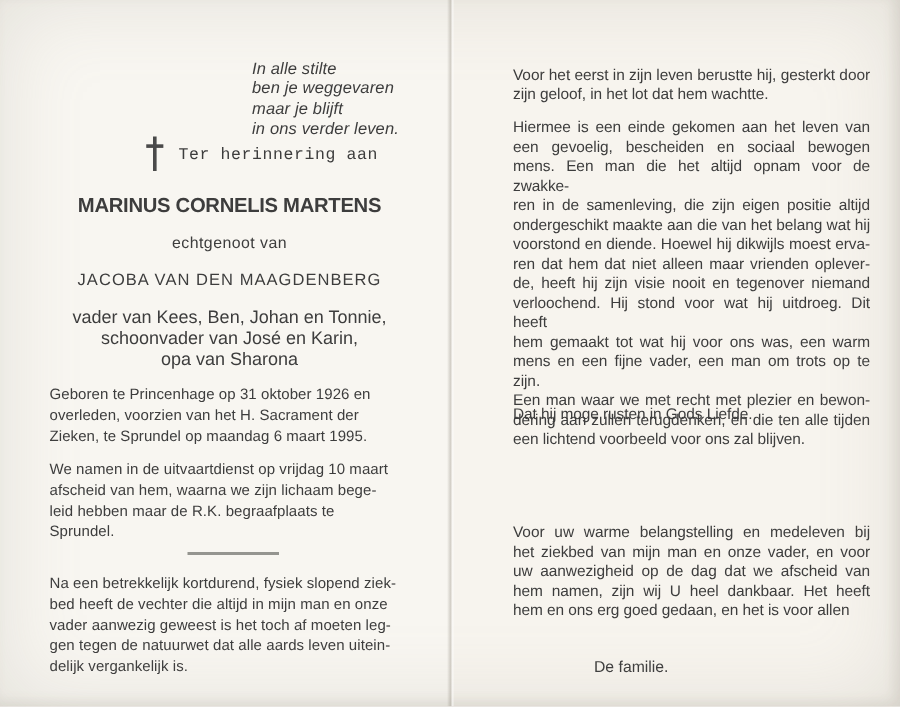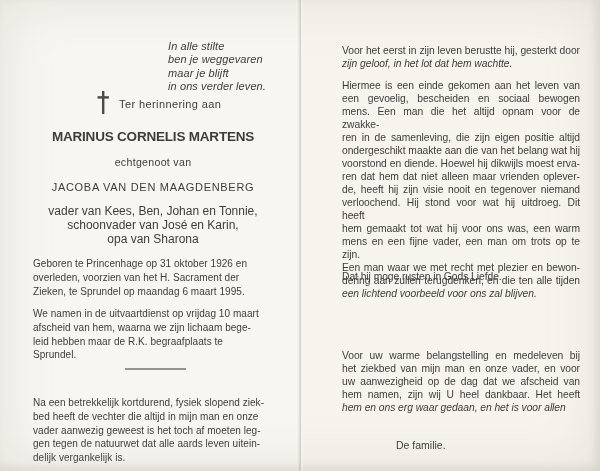--- a/index.html
+++ b/index.html
@@ -18,42 +18,42 @@
   .page.right { left:300px; width:300px; background: var(--page_right, #f7f4ee); }
   .seam {
     position:absolute; left:298px; top:0; width:5px; height:100%; z-index:3;
     background: linear-gradient(90deg, rgba(125,118,105,0) 0%, rgba(125,118,105,0.30) 45%, rgba(255,255,255,0.55) 75%, rgba(125,118,105,0) 100%);
   }
   .page > div, .page > svg { position:absolute; }
 
   
   .poem { left:168px; top:40px; font-style:italic; font-size:11px; line-height:13.3px; letter-spacing:0.1px; }
   .cross { left:96px; top:90px; }
-  .memorial-label { left:119px; top:98px; font-size:11px; letter-spacing:0.4px; }
+  .memorial-label { left:119px; top:98px; font-size:11px; letter-spacing:0.4px;font-family:Liberation Mono, monospace; }
   .center-block { left:6px; width:294px; text-align:center; }
   .deceased-name { top:129px; font-weight:bold; font-size:13.5px; letter-spacing:-0.2px; }
   .spouse-prefix { top:156px; font-size:10.6px; letter-spacing:0.3px; }
   .spouse-name { top:181px; font-size:11px; letter-spacing:0.7px; }
   .family { top:204px; font-size:12px; line-height:14px; }
   .para { font-size:10px; line-height:13.8px; letter-spacing:0.05px; }
   .page.left .para { left:33px; width:257px; }
   .birth { top:257px; }
   .funeral { top:307px; }
   .divider { left:125px; top:368px; width:61px; height:2px; background: var(--divider, #959590); }
-  .illness { top:396px; }
+  .illness { top:383px; }
 
   
   .page.right .para { left:42px; width:238px; font-size:10.3px; line-height:13px; letter-spacing:-0.05px; }
   .p1 { top:44px; }
   .p2 { top:79px; }
   .p3 { top:270px; }
   .p4 { top:349px; line-height:13.3px; }
   .signature { left:96px; top:439px; font-size:10.5px; }
   .justified .tline { text-align: justify; text-align-last: justify; }
-  .justified .tline:last-child { text-align: right; text-align-last: left; font-style: italic; }
+  .justified .tline:last-child { text-align: right; text-align-last: left; }
 </style>
 </head>
 <body>
 
 <div class="scan">
 
   <section class="page left">
     <div class="poem justifiedless">
         <div class="tline">In alle stilte</div>
         <div class="tline">ben je weggevaren</div>
@@ -119,19 +119,19 @@
         <div class="tline">Een man waar we met recht met plezier en bewon-</div>
         <div class="tline">dering aan zullen terugdenken, en die ten alle tijden</div>
         <div class="tline">een lichtend voorbeeld voor ons zal blijven.</div>
       </div>
     <div class="para p3">Dat hij moge rusten in Gods Liefde.</div>
     <div class="para justified p4">
         <div class="tline">Voor uw warme belangstelling en medeleven bij</div>
         <div class="tline">het ziekbed van mijn man en onze vader, en voor</div>
         <div class="tline">uw aanwezigheid op de dag dat we afscheid van</div>
         <div class="tline">hem namen, zijn wij U heel dankbaar. Het heeft</div>
-        <div class="tline">hem en ons erg waar gedaan, en het is voor allen</div>
+        <div class="tline">hem en ons erg goed gedaan, en het is voor allen</div>
       </div>
     <div class="signature">De familie.</div>
   </section>
 
   <div class="seam"></div>
 </div>
 
 </body></html>

